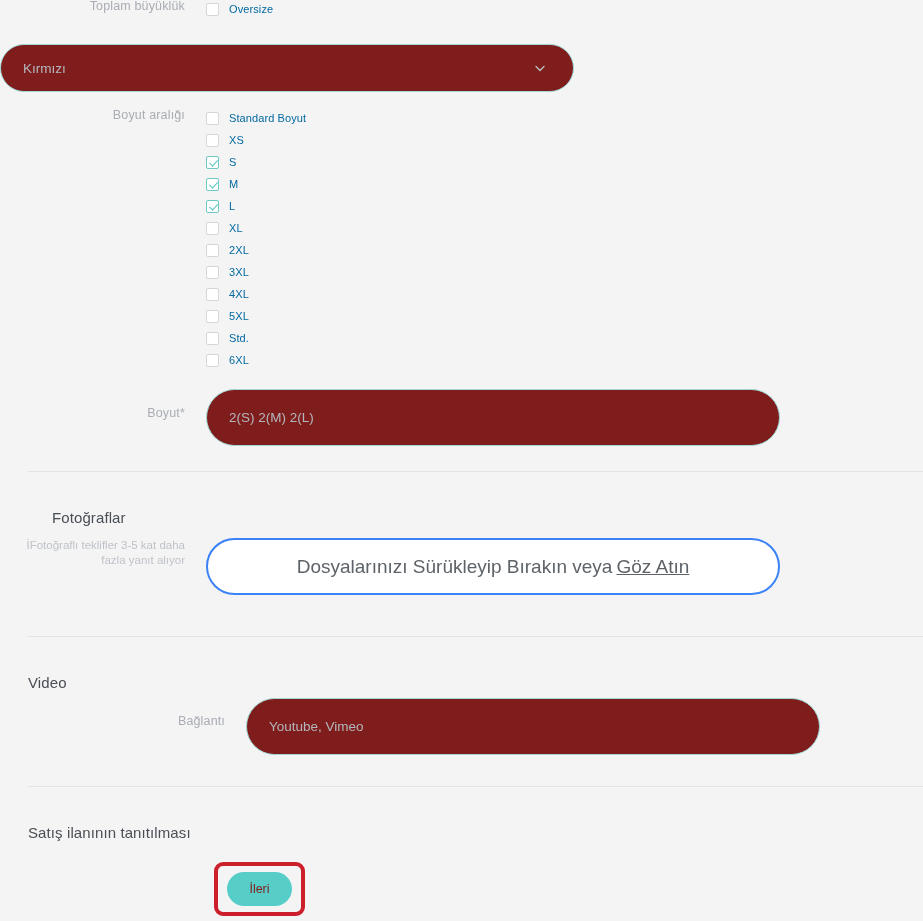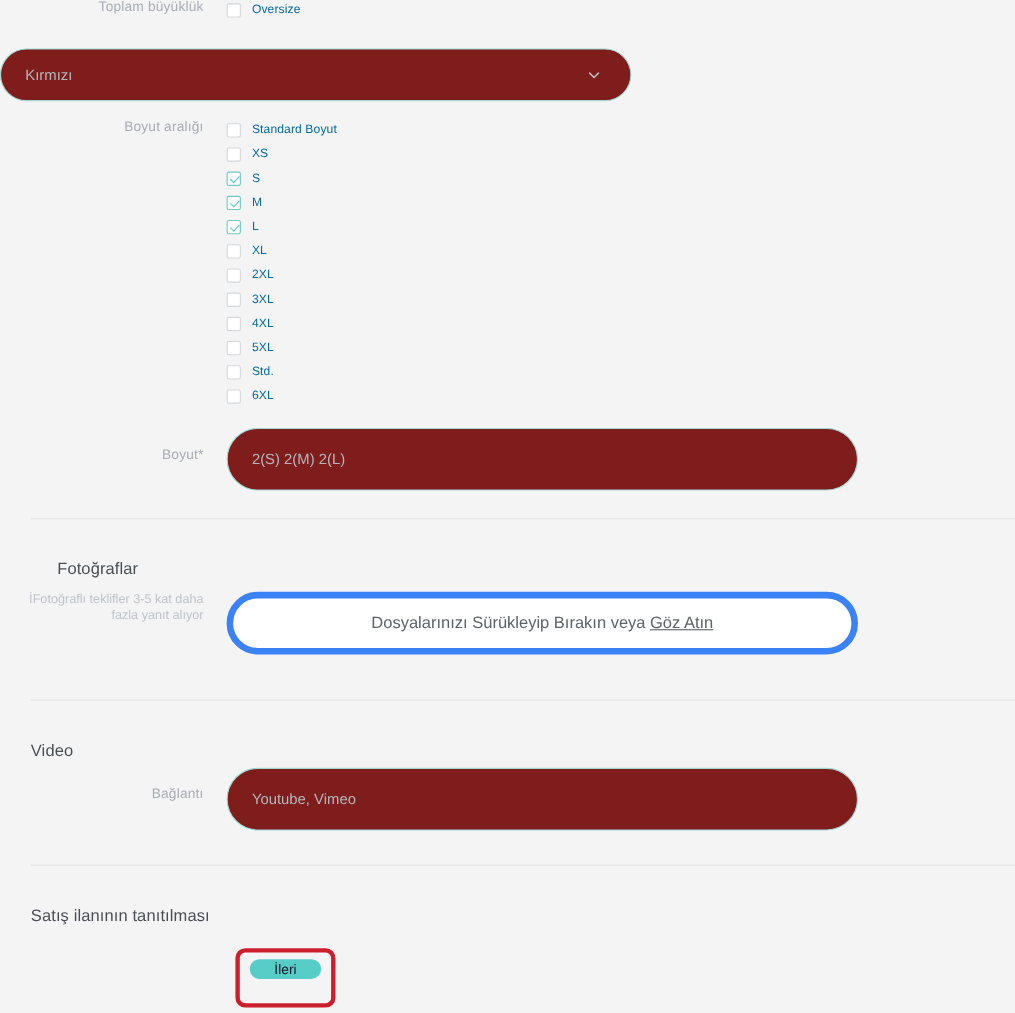--- a/index.html
+++ b/index.html
@@ -63,27 +63,27 @@
     display: block;
   }
   .pill.tall {
     height: 57px;
     border-radius: 30px;
   }
   .dropzone {
     width: 574px;
     height: 57px;
     background: #ffffff;
-    border: 6px solid #3b82f6;
+    border: 2px solid #3b82f6;
     border-radius: 30px;
     display: flex;
     align-items: center;
     justify-content: center;
     color: #5d6368;
-    font-size: 15px;
+    font-size: 19px;
     cursor: pointer;
   }
   .dropzone .link {
     text-decoration: underline;
     color: #5d6368;
     margin-left: 4px;
     cursor: pointer;
   }
 
   
@@ -143,25 +143,25 @@
     padding-right: 21px;
     color: #bfc3c8;
     font-size: 11.5px;
     line-height: 15px;
   }
 
   
   .next-wrap { position: relative; display: inline-block; }
   .next-btn {
     width: 65px;
-    height: 18px;
+    height: 34px;
     border-radius: 18px;
     background: #57cdc7;
     border: none;
-    color: #0f172a;
+    color: #7f1d1d;
     font-size: 12.5px;
     font-family: "Liberation Sans", sans-serif;
     cursor: pointer;
     display: flex;
     align-items: center;
     justify-content: center;
   }
   .annot {
     position: absolute;
     border: 4px solid #cc1f2b;
@@ -277,21 +277,21 @@
         <span>Dosyalarınızı Sürükleyip Bırakın veya</span>
         <span class="link">Göz Atın</span>
       </div>
     </div>
   </div>
 
   <div class="divider" style="position:absolute; left:28px; top:636px; width:895px;"></div>
 
   <div class="sec-title" style="position:absolute; left:28px; top:674px;">Video</div>
 
-  <div class="row" style="position:absolute; left:0; top:698px;">
+  <div class="row" style="position:absolute; left:0; top:698px;padding-left:40px;">
     <div class="lbl" style="padding-top:15px;">Bağlantı</div>
     <div class="field">
       <div class="pill tall">
         <span>Youtube, Vimeo</span>
       </div>
     </div>
   </div>
 
   <div class="divider" style="position:absolute; left:28px; top:786px; width:895px;"></div>
 

